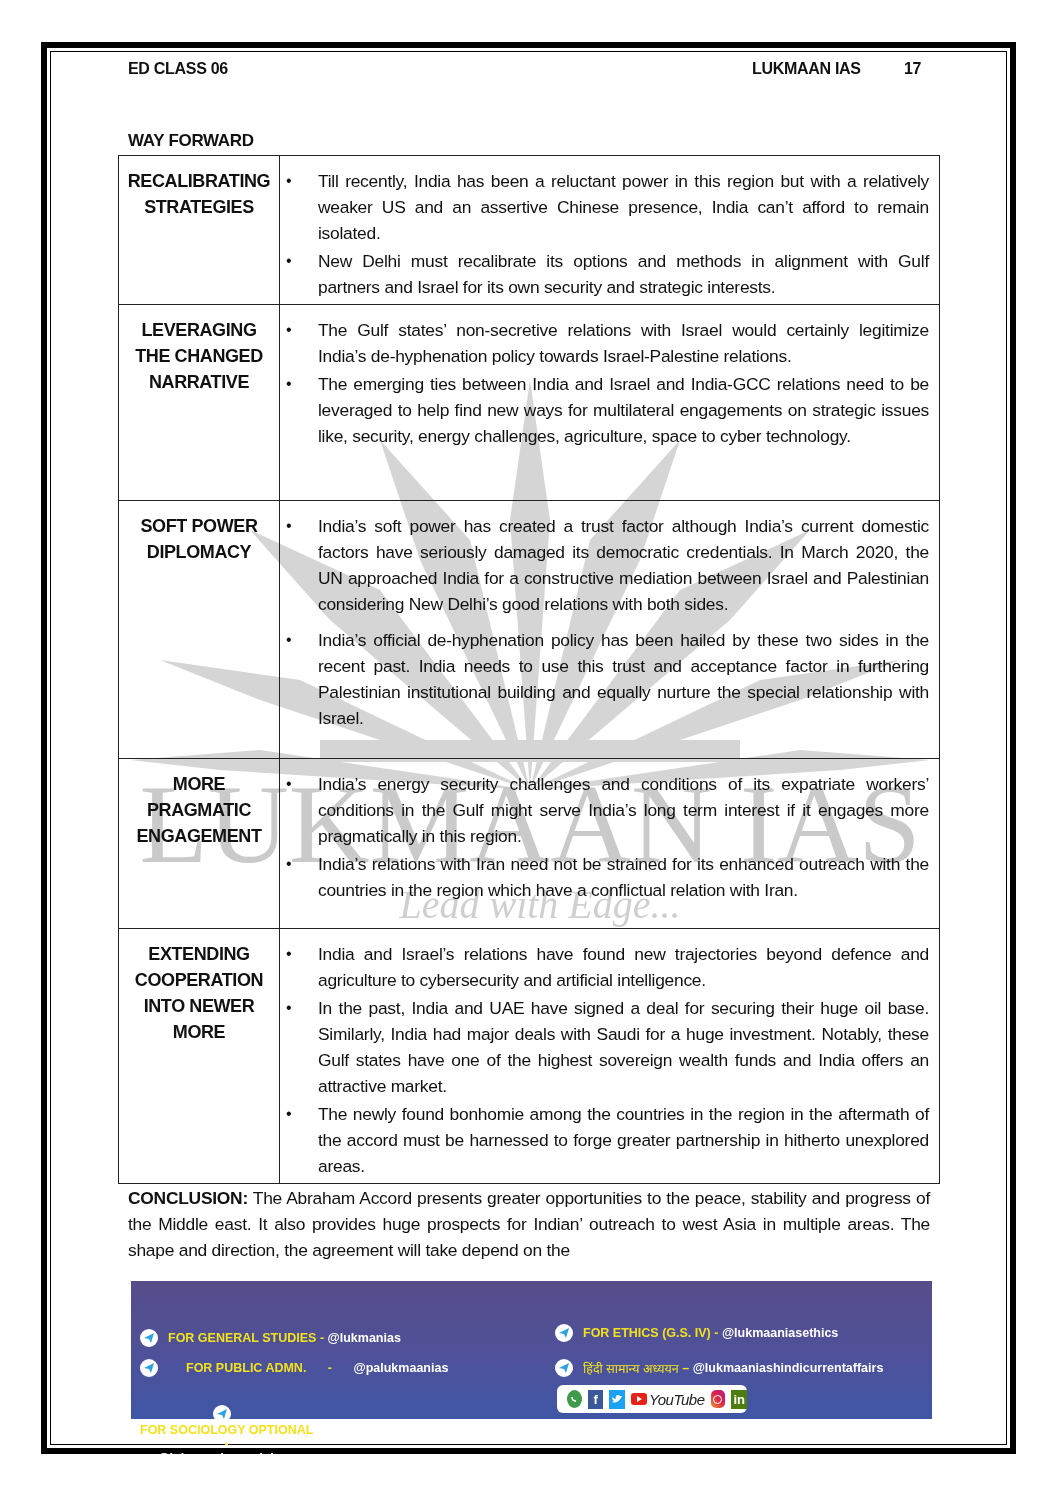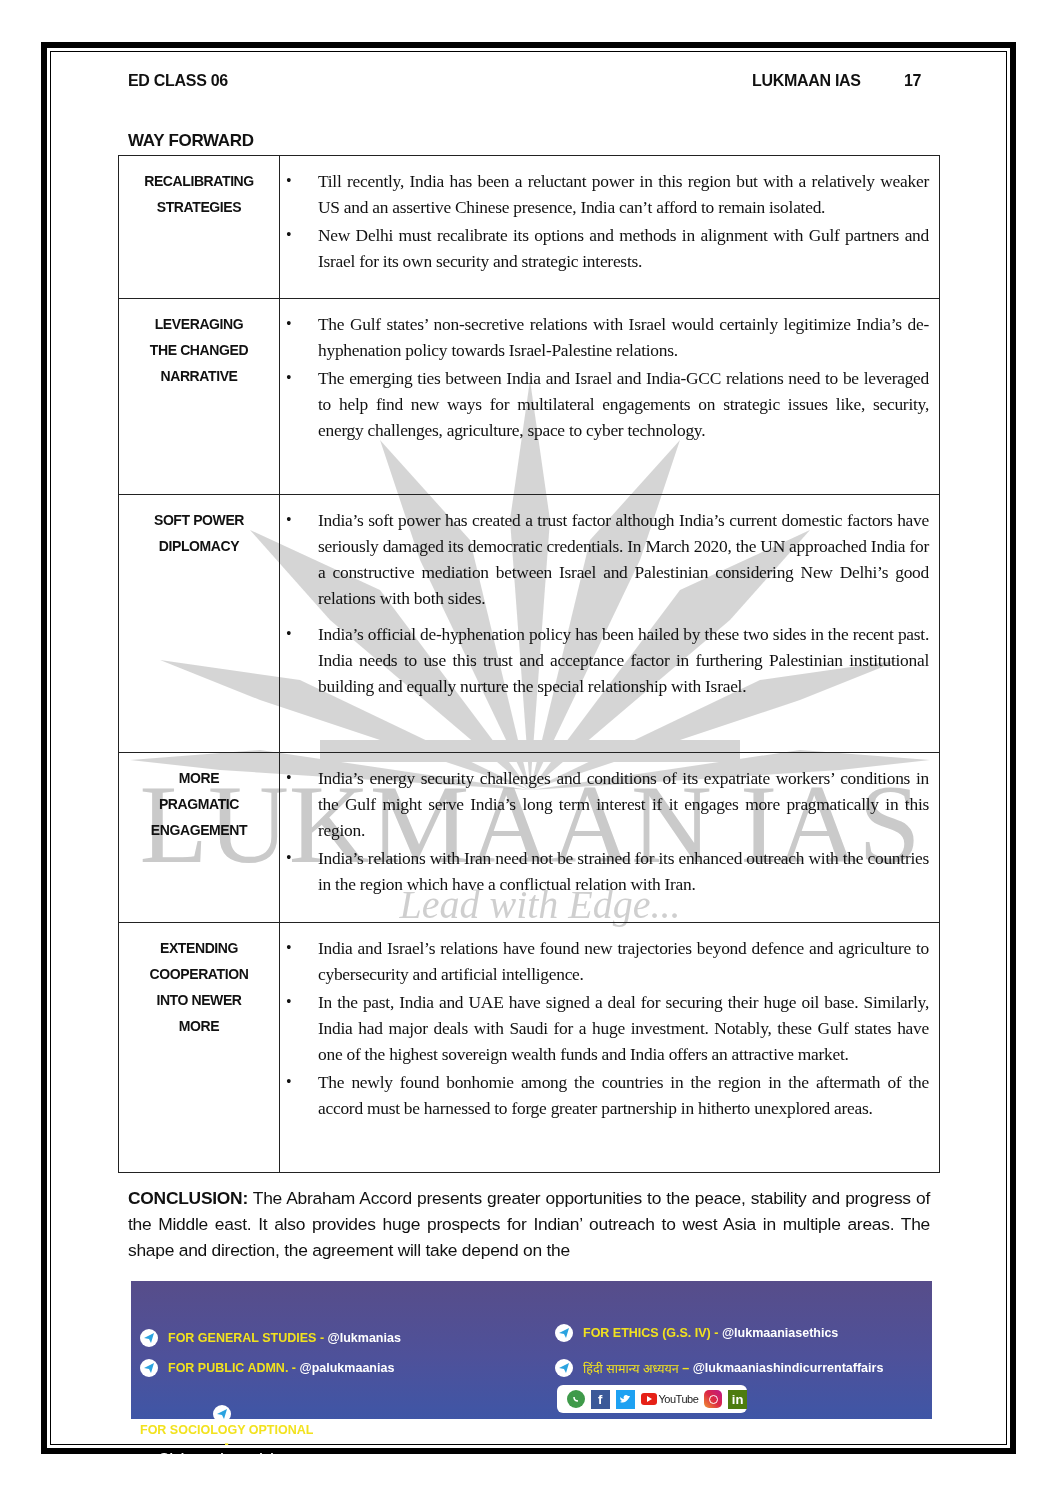--- a/index.html
+++ b/index.html
@@ -3,30 +3,30 @@
 <meta charset="utf-8">
 <style>
   html, body { margin:0; padding:0; background:#ffffff; }
   body { width:1058px; height:1497px; position:relative; overflow:hidden;
          font-family:"Liberation Sans", sans-serif; color:#111; }
   .frame-outer { position:absolute; left:41px; top:42px; width:975px; height:1412px;
                  border:6px solid #000; box-sizing:border-box; }
   .frame-inner { position:absolute; left:50px; top:51px; width:957px; height:1394px;
                  border:1.5px solid #000; box-sizing:border-box; }
   .watermark { position:absolute; left:0; top:0; width:1058px; height:1497px; pointer-events:none; z-index:0; }
-  .hdr { position:absolute; top:72px; font-weight:bold; font-size:16px; letter-spacing:-0.3px; z-index:2; }
+  .hdr { position:absolute; top:60px; font-weight:bold; font-size:16px; letter-spacing:-0.3px; z-index:2; }
   .hdr-left { left:128px; }
   .hdr-right { left:752px; }
   .hdr-page { left:904px; }
   .section-title { position:absolute; left:128px; top:131px; font-weight:bold; font-size:17px; letter-spacing:-0.3px; z-index:2; }
   table.wf { position:absolute; left:118px; top:155px; width:822px; border-collapse:collapse; z-index:2; }
   table.wf td { border:1.5px solid #222; vertical-align:top; padding:0; }
-  td.lbl { width:160px; text-align:center; font-weight:bold; font-size:14px; line-height:26px;
+  td.lbl { width:160px; text-align:center; font-weight:bold; font-size:18px; line-height:26px;
            padding-top:12px !important; letter-spacing:-0.4px; }
-  td.body { padding:12px 10px 2px 0 !important;font-family:Liberation Serif, serif; }
+  td.body { padding:12px 10px 2px 0 !important; }
   ul.pts { list-style:none; margin:0; padding:0; }
   ul.pts li { position:relative; padding-left:38px; font-size:17.4px; line-height:26px;
               text-align:justify; letter-spacing:-0.25px; margin-bottom:2px; }
   ul.pts li::before { content:"•"; position:absolute; left:6px; top:0; font-size:16px; }
   ul.pts.gap li { margin-bottom:10px; }
   .conclusion { position:absolute; left:128px; top:1185px; width:802px; font-size:17.4px; line-height:26px;
                 text-align:justify; letter-spacing:-0.25px; z-index:2; }
   .conclusion b { font-weight:bold; }
   .banner { position:absolute; left:131px; top:1281px; width:801px; height:138px;
             background:linear-gradient(180deg,#574d8a 0%,#4e519a 55%,#3f56a6 100%); z-index:2; }
@@ -148,21 +148,21 @@
   <div class="tg-row" style="left:9px; top:48px;">
     <span class="tg-icon">
         <svg width="12" height="12" viewBox="0 0 12 12">
           <polygon points="1,6 11,1 8,11 6,7" fill="#2aa3e0"></polygon>
         </svg>
       </span>
     <span class="tg-label">FOR GENERAL STUDIES</span>
     <span class="tg-label" style="white-space:pre;"> - </span>
     <span class="tg-handle">@lukmanias</span>
   </div>
-  <div class="tg-row" style="left:9px; top:78px;">
+  <div class="tg-row" style="left:9px; top:78px;gap:18px;">
     <span class="tg-icon">
         <svg width="12" height="12" viewBox="0 0 12 12">
           <polygon points="1,6 11,1 8,11 6,7" fill="#2aa3e0"></polygon>
         </svg>
       </span>
     <span class="tg-label">FOR PUBLIC ADMN.</span>
     <span class="tg-label" style="white-space:pre;"> - </span>
     <span class="tg-handle">@palukmaanias</span>
   </div>
   <div class="tg-row" style="left:9px; top:124px;flex-direction:column;">
@@ -208,20 +208,20 @@
         <svg width="12" height="10" viewBox="0 0 12 10">
           <path d="M1,8 Q6,10 10,4 L11,2 L9,2 Q7,0 5,2 Q4,4 5,5 Q3,5 1,3 Q1,6 3,7 Z" fill="#fff"></path>
         </svg>
       </span>
     <span style="display:inline-flex;align-items:center;gap:2px;">
       <span style="width:16px;height:12px;background:#e62117;border-radius:3px;display:inline-flex;align-items:center;justify-content:center;">
           <svg width="6" height="6" viewBox="0 0 6 6">
             <polygon points="1,0 6,3 1,6" fill="#fff"></polygon>
           </svg>
         </span>
-      <span style="font-size:11px;color:#222;font-family:'Liberation Sans Narrow','Liberation Sans',sans-serif;letter-spacing:-0.5px;">YouTube</span>
+      <span style="font-size:15px;color:#222;font-family:'Liberation Sans Narrow','Liberation Sans',sans-serif;letter-spacing:-0.5px;font-style:italic;">YouTube</span>
     </span>
     <span class="soc" style="width:18px;height:18px;border-radius:5px;background:linear-gradient(45deg,#f09433,#dc2743,#bc1888);">
         <span style="width:9px;height:9px;border:1.5px solid #fff;border-radius:50%;box-sizing:border-box;"></span>
       </span>
     <span class="soc" style="width:19px;height:19px;background:#4d7c0f;font-size:13px;">in</span>
   </div>
 </div>
 
 </body></html>

